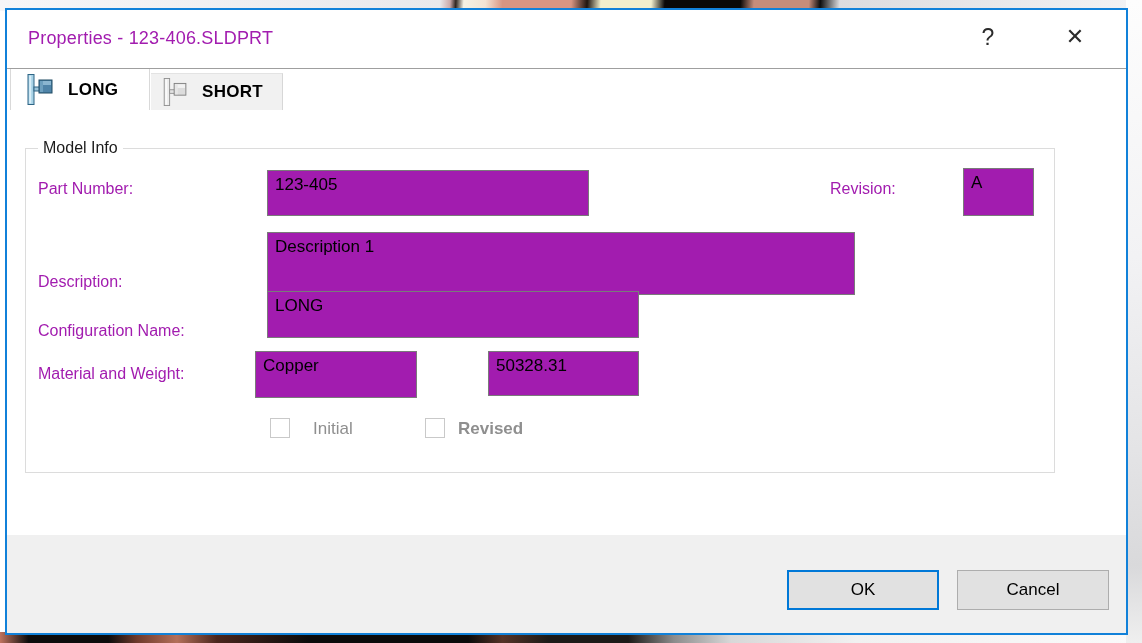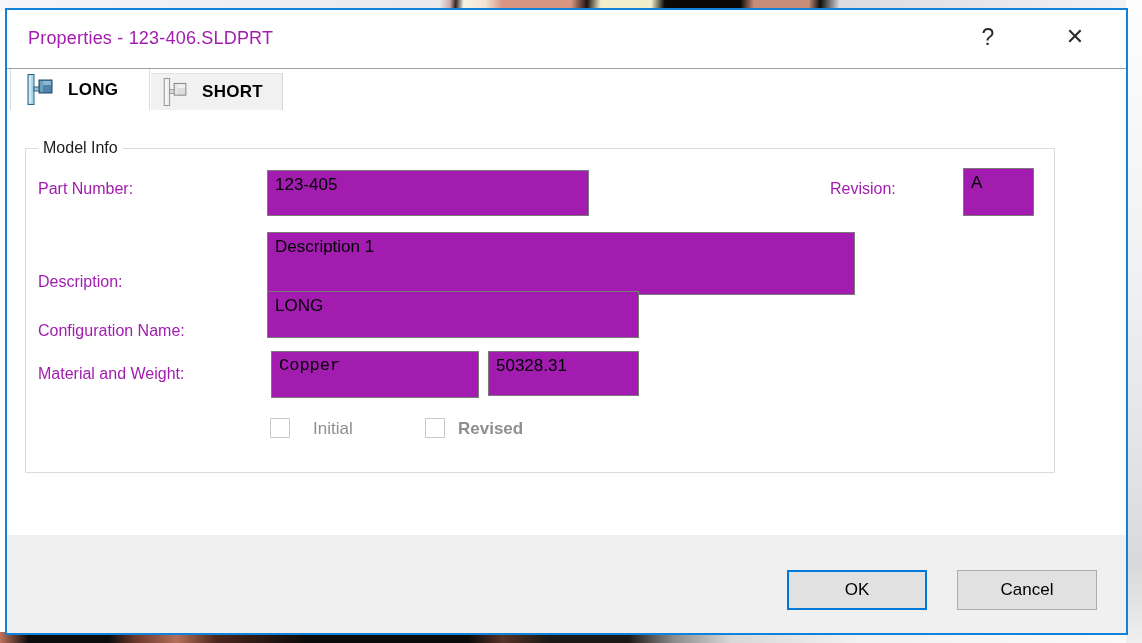--- a/index.html
+++ b/index.html
@@ -85,21 +85,21 @@
     border:1px solid #c9c9c9; cursor:default;
   }
   .chk-label { position:absolute; font-size:17px; color:#8f8f8f; }
 
   
   .footer {
     position:absolute; left:0; top:525px; width:1119px; height:98px;
     background:#f0f0f0;
   }
   .push-btn {
-    position:absolute; top:35px; width:140px; height:40px;
+    position:absolute; top:35px; width:152px; height:40px;
     font-family:"Liberation Sans", sans-serif; font-size:17px; color:#000;
     background:#e1e1e1; cursor:pointer;
   }
   .btn-ok     { left:780px; border:2px solid #0078d7; }
   .btn-cancel { left:950px; border:1px solid #adadad; }
 </style>
 </head>
 <body>
 
 <div class="bg-top"></div>
@@ -148,21 +148,21 @@
   <span class="fld-label" style="left:823px; top:170px;">Revision:</span>
   <textarea class="fld" style="left: 956px; top: 158px; width: 71px; height: 48px;" spellcheck="false">A</textarea>
 
   <span class="fld-label" style="left:31px; top:235px;margin-top:28px;">Description:</span>
   <textarea class="fld" style="left: 260px; top: 222px; width: 588px; height: 63px;" spellcheck="false">Description 1</textarea>
 
   <span class="fld-label" style="left:31px; top:295px;margin-top:17px;">Configuration Name:</span>
   <textarea class="fld" style="left: 260px; top: 281px; width: 372px; height: 47px;" spellcheck="false">LONG</textarea>
 
   <span class="fld-label" style="left:31px; top:355px;">Material and Weight:</span>
-  <textarea class="fld" style="left: 264px; top: 341px; width: 208px; height: 47px; font-family: Liberation Mono, monospace;" spellcheck="false">Copper</textarea>
+  <textarea class="fld" style="left: 248px; top: 341px; width: 162px; height: 47px;" spellcheck="false">Copper</textarea>
   <textarea class="fld" style="left: 481px; top: 341px; width: 151px; height: 45px;" spellcheck="false">50328.31</textarea>
 
   <div class="checkbox" style="left:263px; top:408px;"></div>
   <span class="chk-label" style="left:306px; top:409px;">Initial</span>
 
   <div class="checkbox" style="left:418px; top:408px;"></div>
   <span class="chk-label" style="left:451px; top:409px;font-weight:bold;">Revised</span>
 
   <div class="footer">
     <button class="push-btn btn-ok">OK</button>

